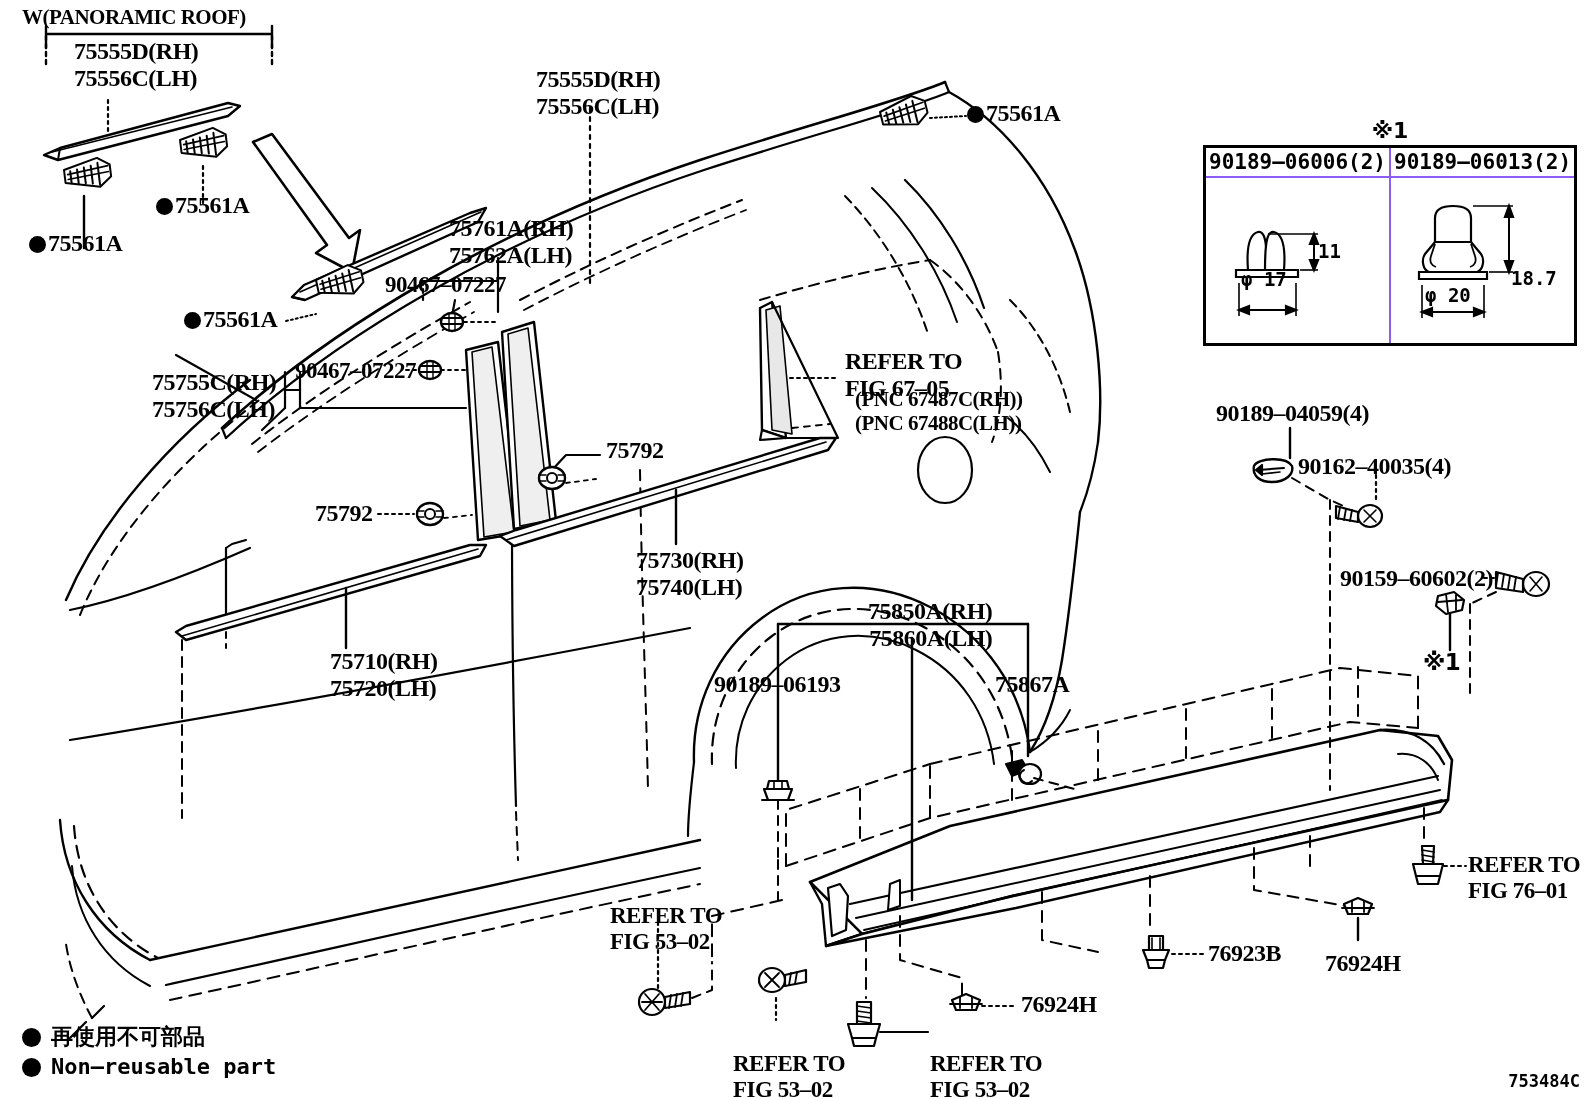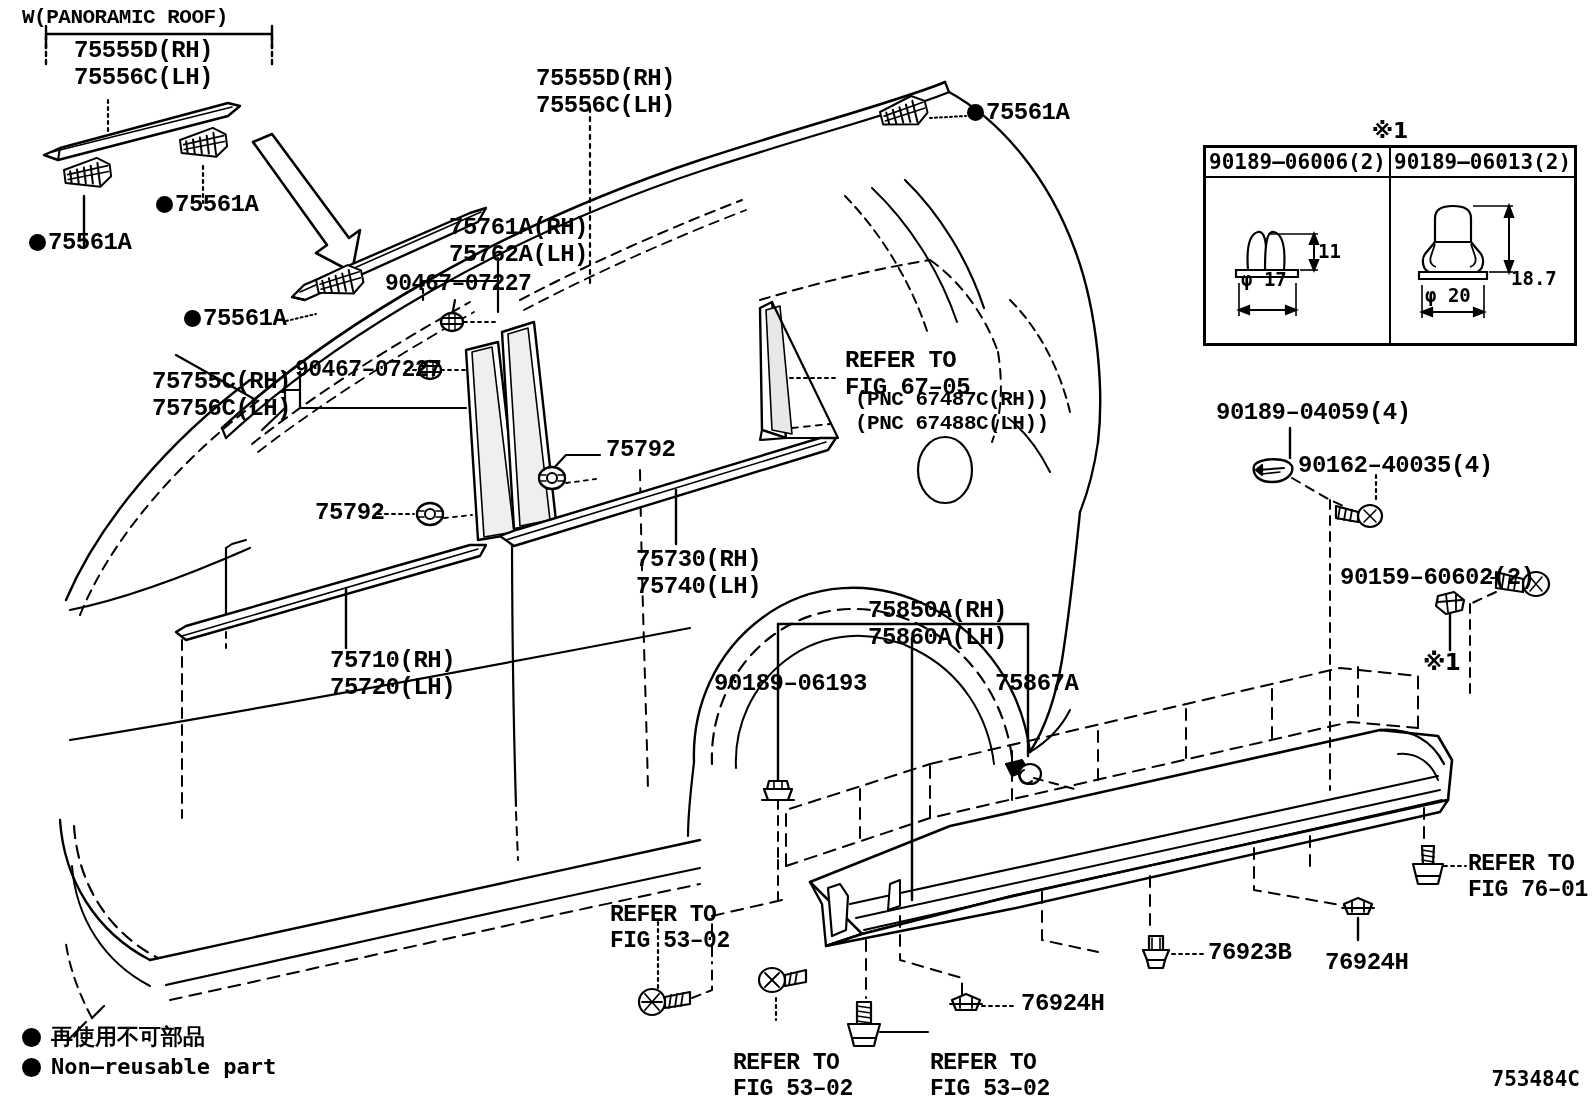--- a/index.html
+++ b/index.html
@@ -1,39 +1,39 @@
 <!DOCTYPE html>
 <html><head>
 <meta charset="utf-8">
 <style>
   html,body{margin:0;padding:0;background:#fff;}
   body{width:1592px;height:1099px;position:relative;overflow:hidden;
        font-family:"DejaVu Sans Mono","Liberation Mono",monospace;color:#000;}
   #stage{position:absolute;left:0;top:0;width:1592px;height:1099px;}
   svg{position:absolute;left:0;top:0;width:1592px;height:1099px;}
   .lbl{position:absolute;white-space:pre;font-weight:bold;letter-spacing:-0.5px;
-       font-family:Liberation Mono, monospace;color:#000;line-height:1.12;}
+       font-family:Liberation Serif, serif;color:#000;line-height:1.12;}
   .s26{font-size:24px;}
   .s24{font-size:23px;}
   .s22{font-size:21px;}
   .bullet{display:inline-block;width:17px;height:17px;border-radius:50%;
           background:#000;vertical-align:-2px;margin-right:2px;}
   .legend{position:absolute;left:22px;font-size:22px;font-weight:bold;white-space:nowrap;}
   .legend .bullet{width:19px;height:19px;margin-right:10px;vertical-align:-3px;}
   .cjk{font-family:Liberation Serif, serif;font-weight:bold;}
   .tblwrap{position:absolute;}
   .tbl{border:3px solid #000;border-collapse:collapse;}
-  .tbl td{border:2px solid #000000;padding:0;text-align:center;vertical-align:middle;}
+  .tbl td{border:2px solid #8b5cf6;padding:0;text-align:center;vertical-align:middle;}
   .tbl td.hd{font-size:21px;font-weight:bold;padding:2px 3px;white-space:nowrap;
              font-family:"DejaVu Sans Mono","Liberation Mono",monospace;}
   .cell{position:relative;width:146px;height:165px;}
   .dimtxt{position:absolute;font-size:19px;font-weight:bold;
           font-family:"DejaVu Sans Mono","Liberation Mono",monospace;}
   .star{font-family:"DejaVu Sans","Liberation Sans",sans-serif;font-weight:bold;}
-  .figno{position:absolute;right:12px;bottom:8px;font-size:21px;font-weight:bold;
+  .figno{position:absolute;right:12px;bottom:8px;font-size:17px;font-weight:bold;
          font-family:"DejaVu Sans Mono","Liberation Mono",monospace;}
 </style>
 </head>
 <body>
 
 <div id="stage">
 
 <svg viewBox="0 0 1592 1099">
   <defs>
     <g id="gClip">

